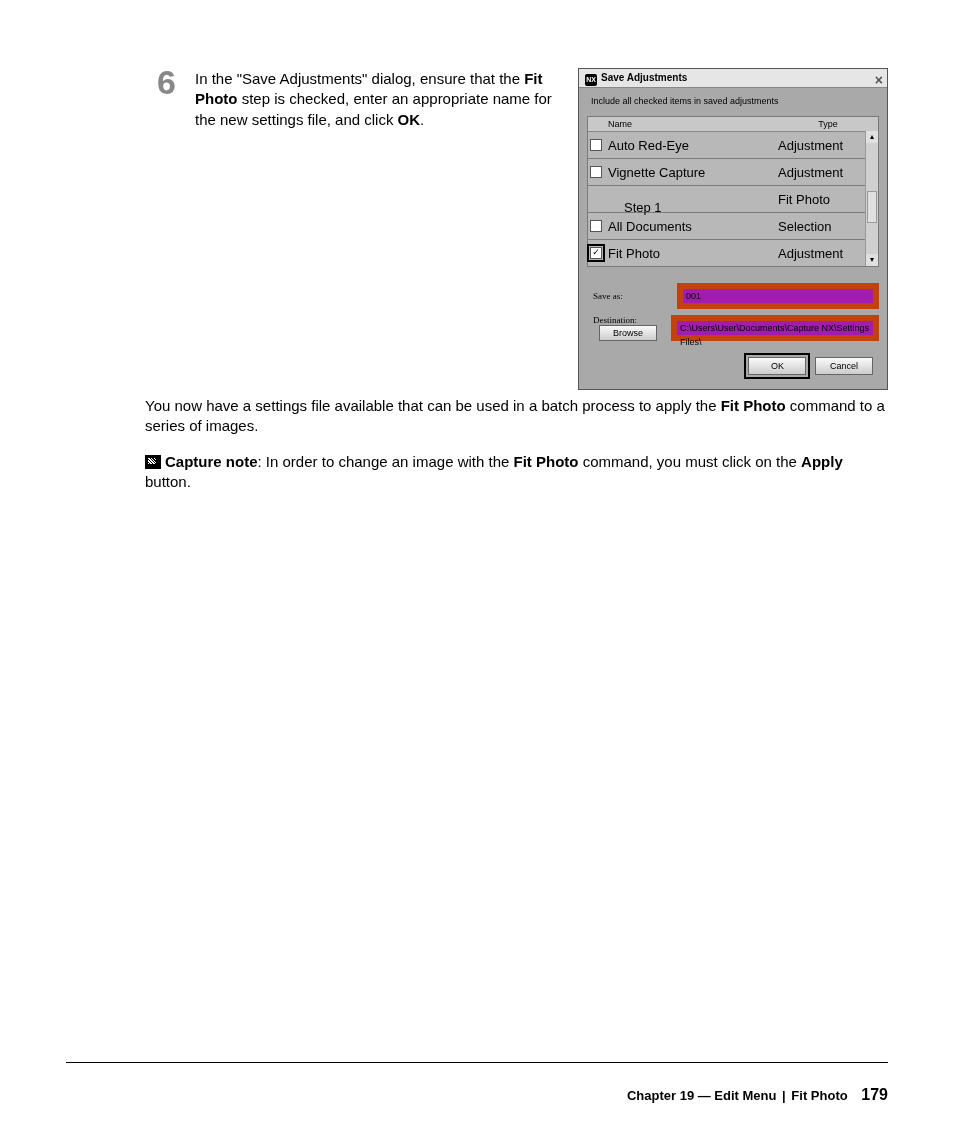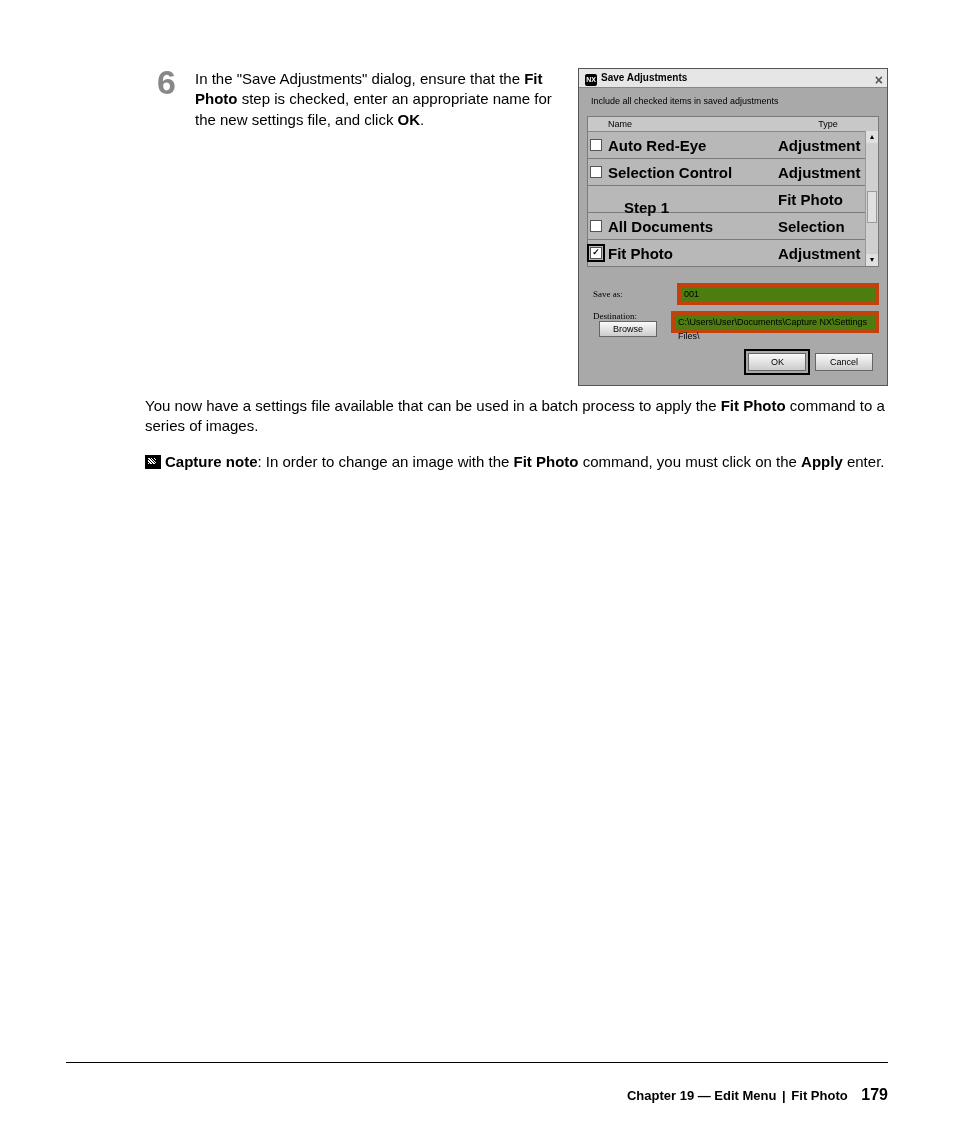--- a/index.html
+++ b/index.html
@@ -101,22 +101,21 @@
   .dlg-header-row .col-name { flex: 1; padding-left: 4px; line-height: 14px;}
   .dlg-header-row .col-type { width: 100px; line-height: 14px; text-align: center;}
   .dlg-rows {
     max-height: 135px;
   }
   .dlg-row {
     display: flex;
     align-items: center;
     height: 26px;
     border-bottom: 1px solid #7a7a7a;
-    font-size: 15px;
-    font-weight: bold;
+    font-size: 13px;
   }
   .dlg-row.noborder { border-bottom: none; }
   .dlg-row .col-chk {
     width: 16px;
     display: flex; align-items: center; justify-content: center;
   }
   .chk {
     width: 10px; height: 10px;
     background: #fff;
     border: 1px solid #555;
@@ -154,22 +153,22 @@
     top: 60px; height: 30px;
     background: #e0e0e0;
     border: 1px solid #999;
   }
 
   .dlg-form { margin-top: 16px; font-size: 9px; }
   .dlg-form-row { display: flex; align-items: center; margin-bottom: 6px; }
   .dlg-form-row .lbl { width: 84px; padding-left: 6px; font-family: Liberation Serif, serif;}
   .dlg-form-row .fld {
     flex: 1;
-    background: #4d7c0f;
-    border: 4px solid #c2410c;
+    background: #a21caf;
+    border: 6px solid #c2410c;
     height: 14px;
     line-height: 14px;
     padding: 0 3px;
     font-size: 9px;
   }
   .browse-btn {
     display: inline-block;
     width: 56px; height: 14px;
     background: linear-gradient(#fafafa,#ccc);
     border: 1px solid #666;
@@ -277,21 +276,21 @@
             <div class="col-chk">
                 <span class="chk"></span>
               </div>
             <div class="col-name">Auto Red-Eye</div>
             <div class="col-type">Adjustment</div>
           </div>
           <div class="dlg-row">
             <div class="col-chk">
                 <span class="chk"></span>
               </div>
-            <div class="col-name">Selection Control</div>
+            <div class="col-name">Vignette Capture</div>
             <div class="col-type">Adjustment</div>
           </div>
           <div class="dlg-row step">
             <div class="col-chk"></div>
             <div class="col-name">Step 1</div>
             <div class="col-type">Fit Photo</div>
           </div>
           <div class="dlg-row">
             <div class="col-chk">
                 <span class="chk"></span>
@@ -333,21 +332,21 @@
         <span class="dlg-btn">Cancel</span>
       </div>
     </div>
   </div>
 
   <div class="para1">
     <span>You now have a settings file available that can be used in a batch process to apply the </span><b>Fit Photo</b><span> command to a series of images.</span>
   </div>
 
   <div class="para2">
-    <span class="note-icon"></span><b>Capture note</b><span>: In order to change an image with the </span><b>Fit Photo</b><span> command, you must click on the </span><b>Apply</b><span> enter.</span>
+    <span class="note-icon"></span><b>Capture note</b><span>: In order to change an image with the </span><b>Fit Photo</b><span> command, you must click on the </span><b>Apply</b><span> button.</span>
   </div>
 
   <div class="footer-line"></div>
   <div class="footer-text">
     <b>Chapter 19 — Edit Menu</b>
     <span class="sep">|</span>
     <b>Fit Photo</b>
     <span class="pg">179</span>
   </div>
 

